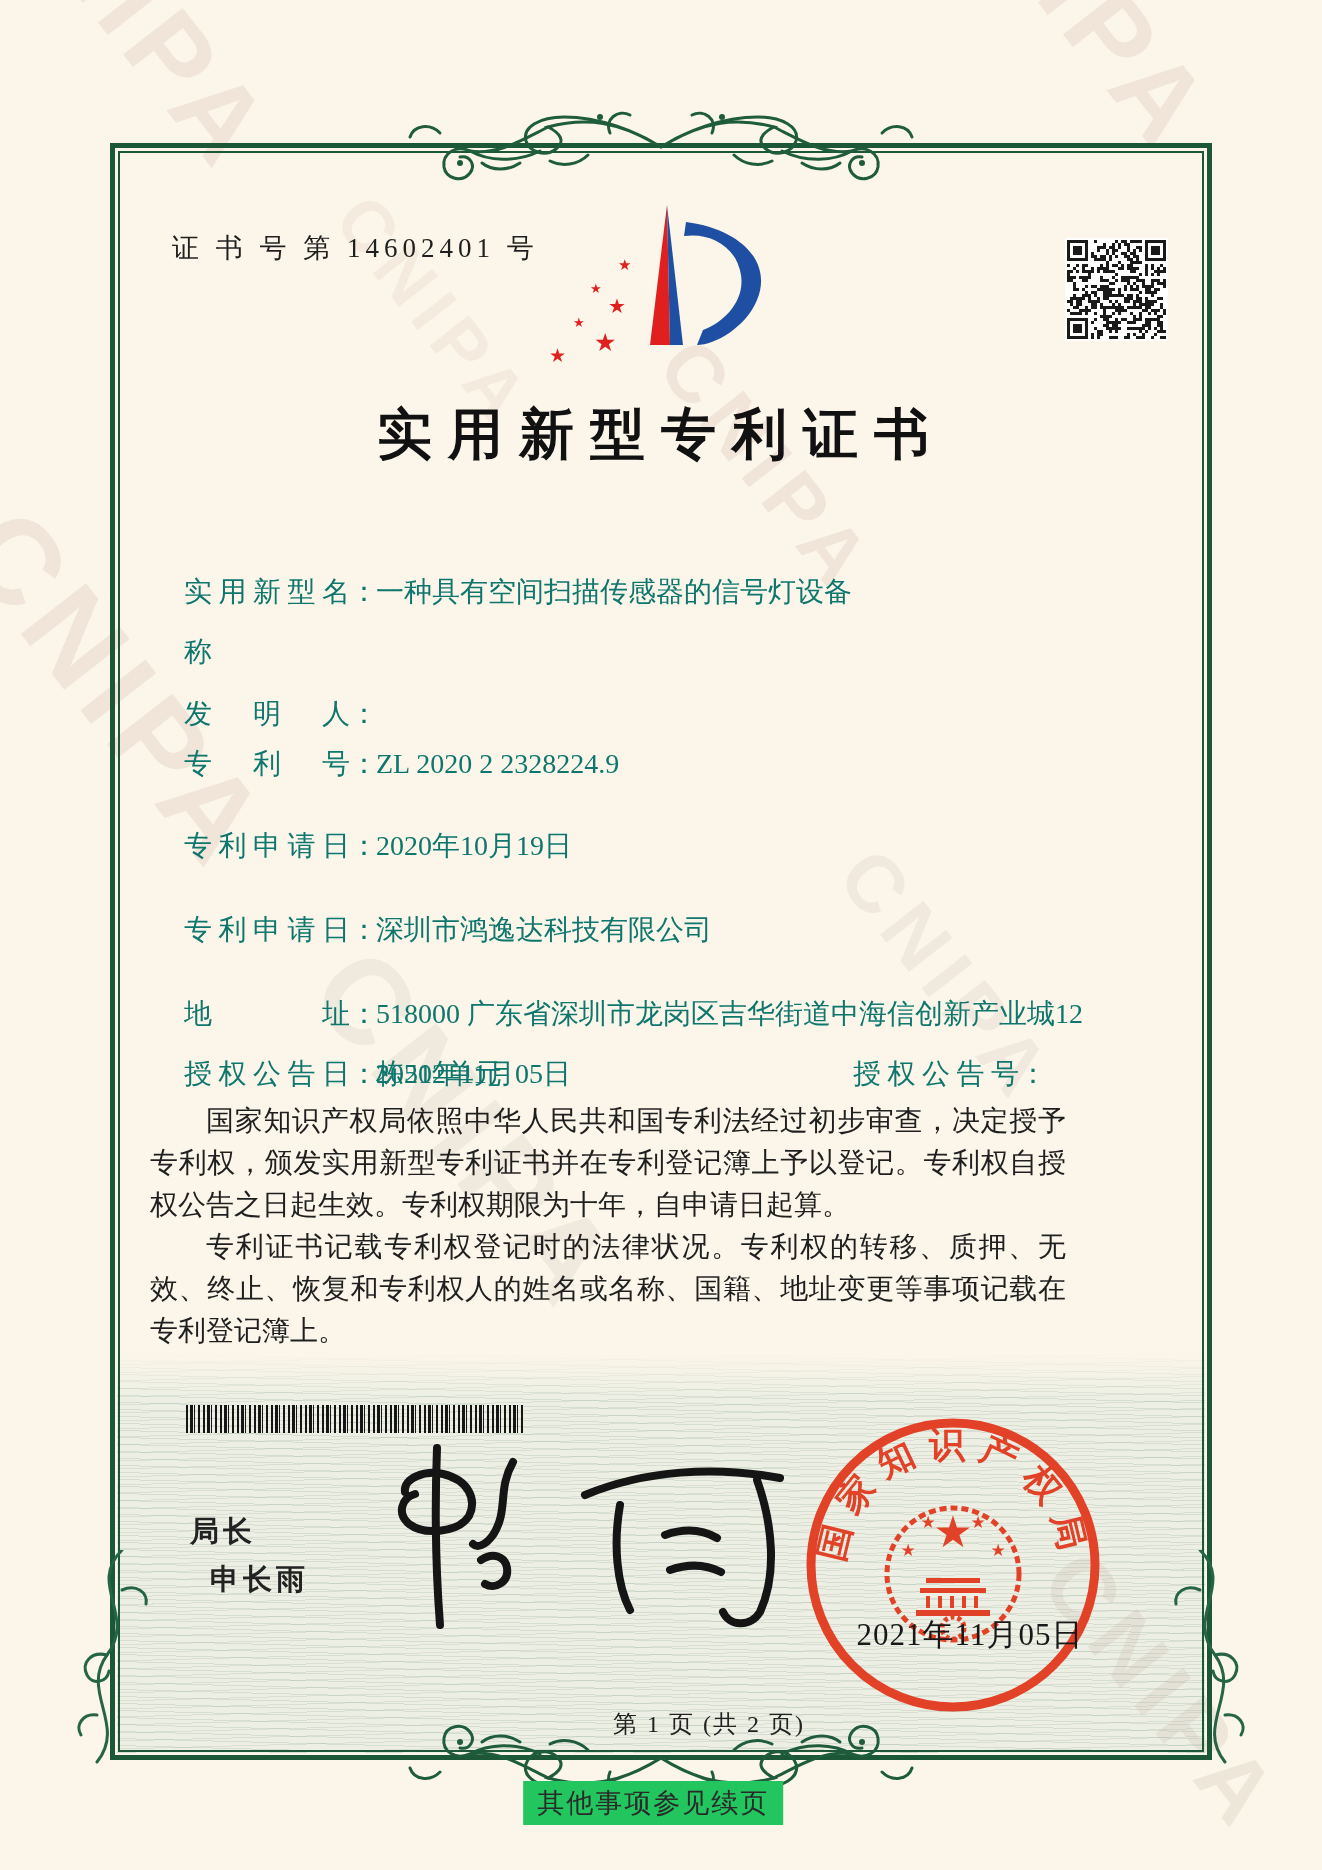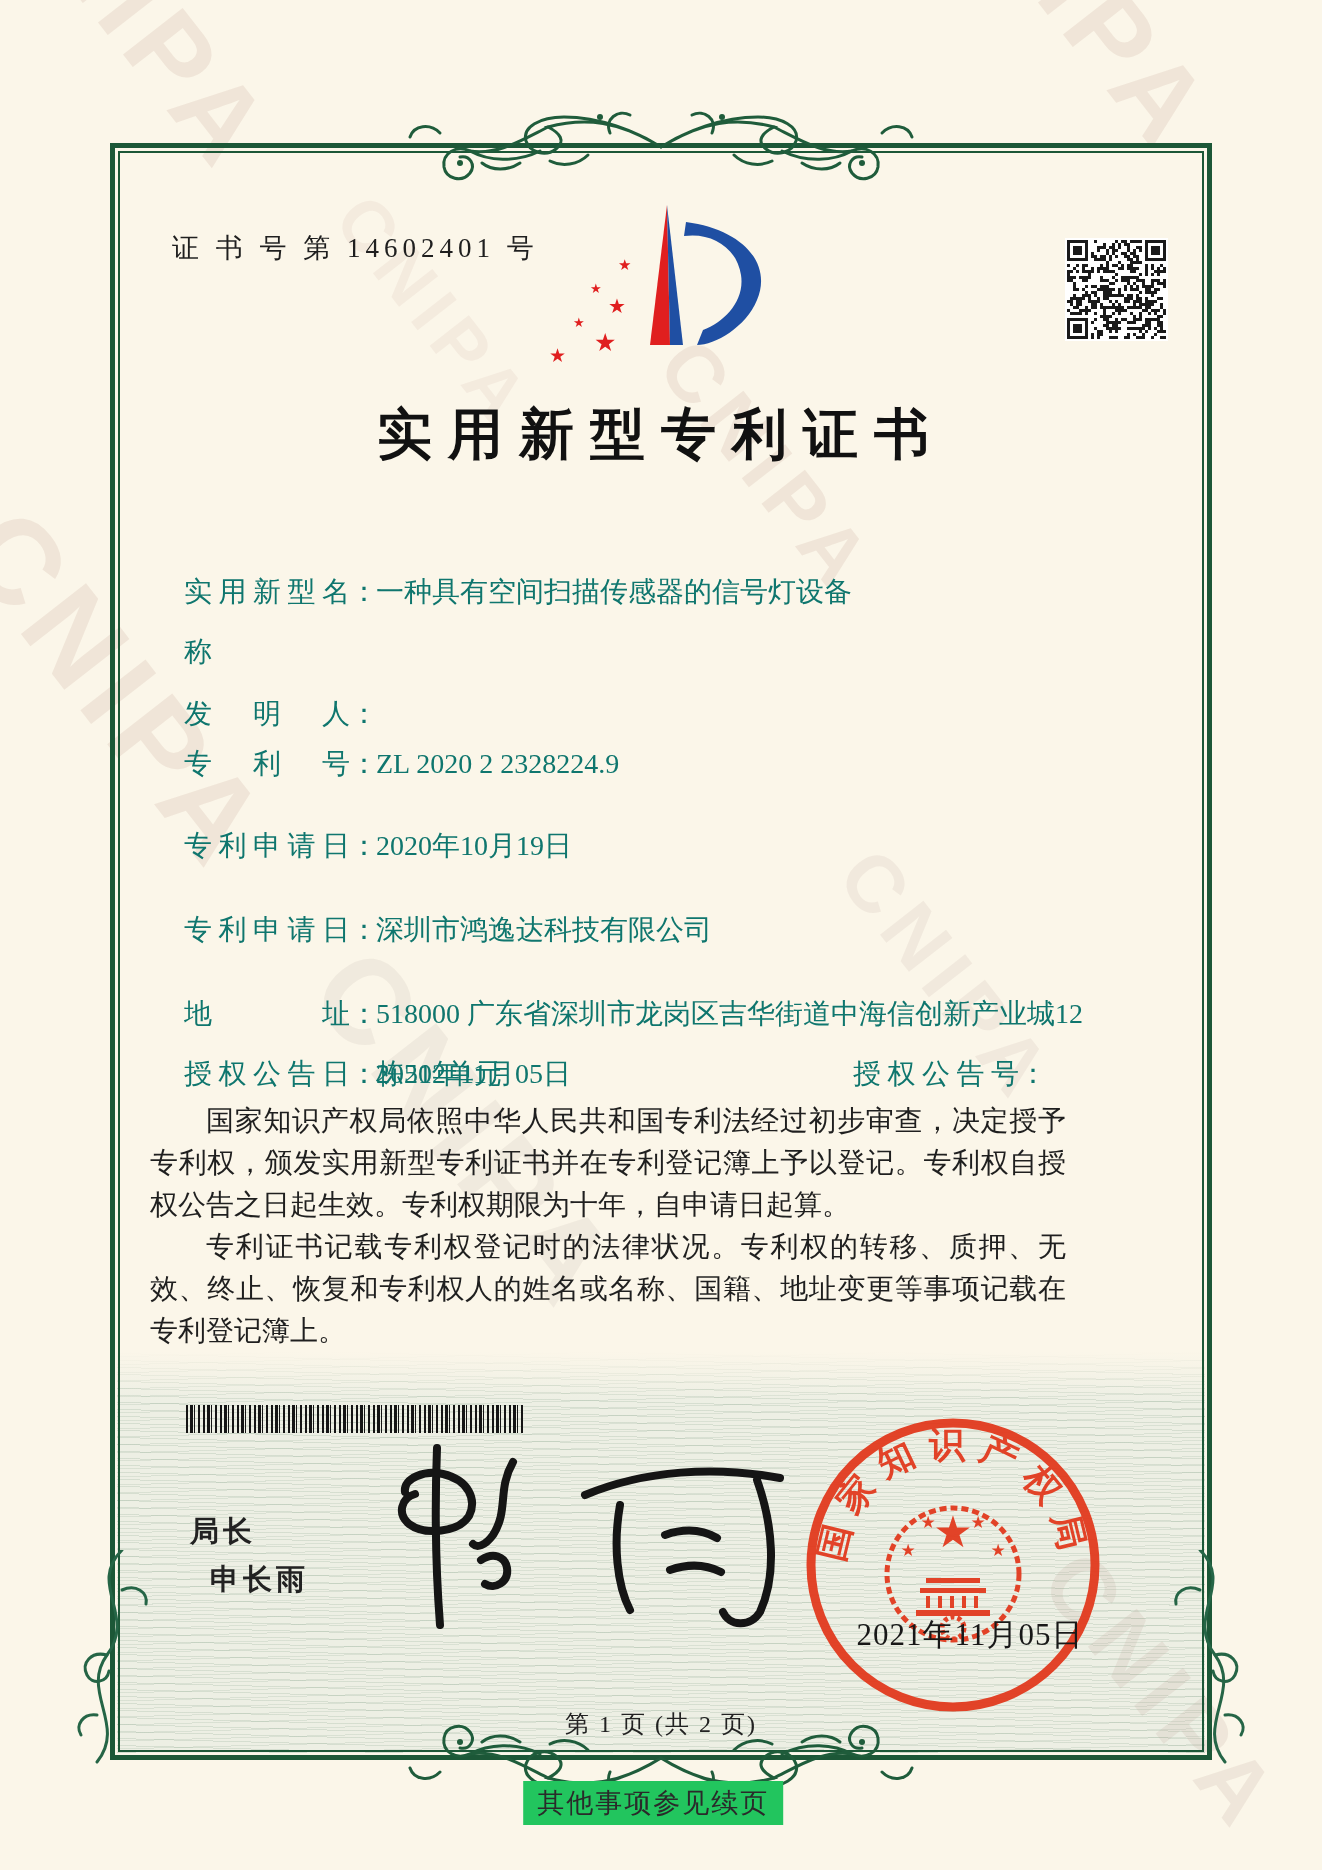--- a/index.html
+++ b/index.html
@@ -62,21 +62,21 @@
 
   .signature{position:absolute;left:385px;top:1440px;width:420px;height:200px;z-index:4;}
 
   .seal{position:absolute;left:800px;top:1412px;width:306px;height:306px;z-index:4;opacity:.95;}
   .seal-arc-text{font-size:36px;letter-spacing:12px;font-weight:bold;fill:#e23a1e;
       font-family:"Liberation Serif","DejaVu Serif",serif;}
   .seal-date{position:absolute;left:820px;top:1614px;width:300px;z-index:5;text-align:center;
       font-size:31px;color:#181818;letter-spacing:1px;}
 
   .page-info{position:absolute;left:110px;top:1708px;width:1102px;z-index:4;text-align:center;
-      font-size:24px;color:#222;letter-spacing:2px;}
+      font-size:24px;color:#222;letter-spacing:2px;padding-left:48px;}
 
   .cont-note{position:absolute;left:50%;top:1781px;transform:translateX(-53%);z-index:4;
       background:#22c55e;padding:4px 14px;font-size:27px;color:#2a2a2a;letter-spacing:2px;}
 </style>
 </head>
 <body>
 
 <div class="page">
 
   <span class="wm" style="left:-60px;top:-60px;font-size:110px;">CNIPA</span>

